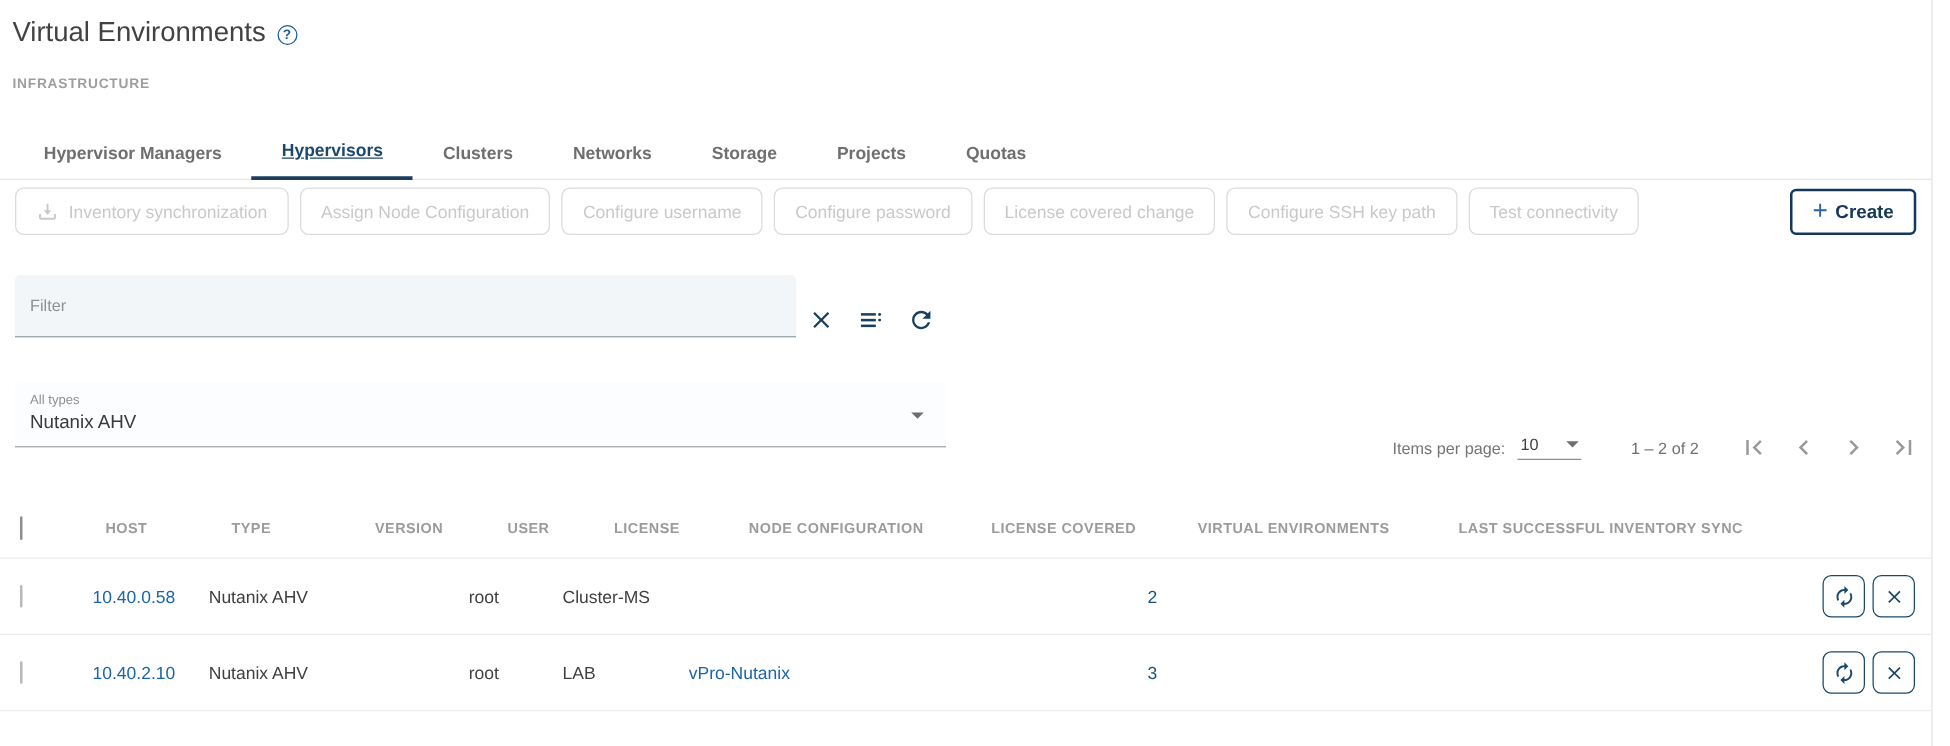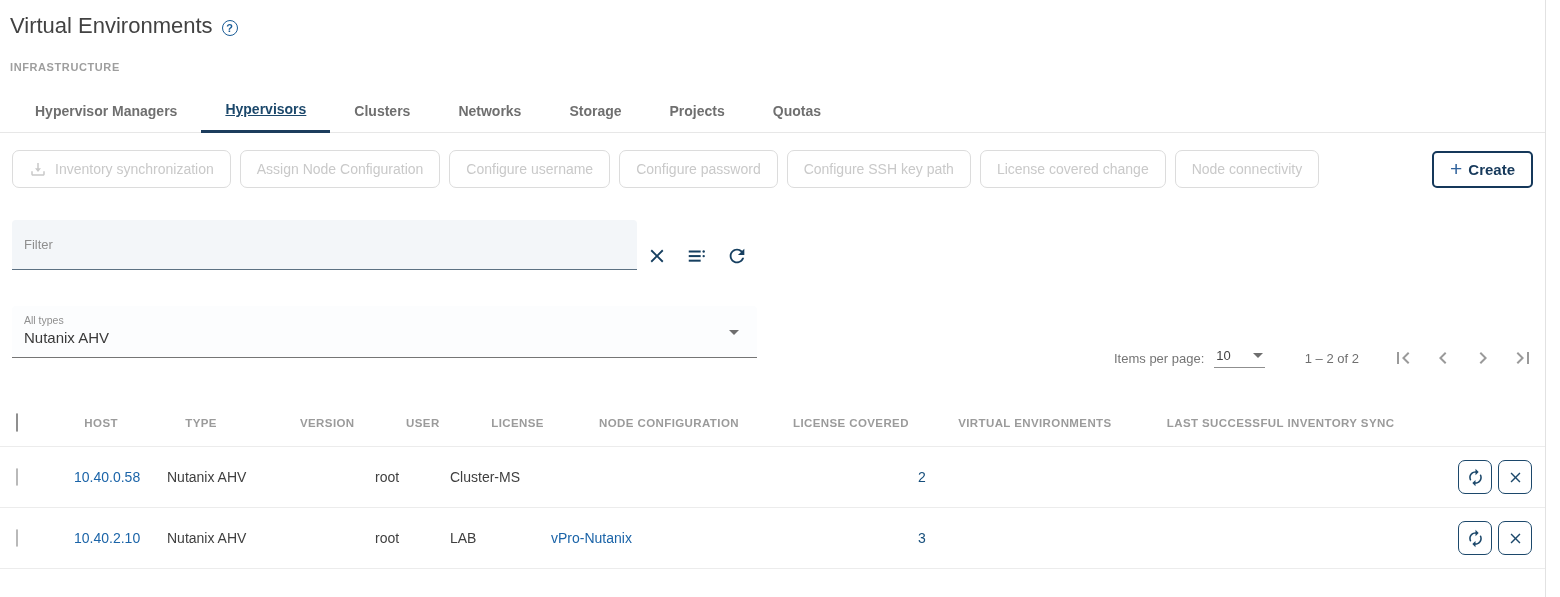--- a/index.html
+++ b/index.html
@@ -8,21 +8,21 @@
   .page { position:relative; width:1560px; height:597px; background:#fff; overflow:hidden; }
 
   
   .page-title-row { position:absolute; left:10px; top:13px; display:flex; align-items:center; gap:9px; }
   .page-title { font-size:22px; color:#424242; }
   .help-icon { width:16px; height:16px; border:1.5px solid #1a5c96; border-radius:50%; color:#1a5c96;
                font-size:11px; font-weight:bold; display:inline-flex; align-items:center; justify-content:center; margin-top:4px;}
   .section-label { position:absolute; left:10px; top:61px; font-size:11px; font-weight:bold; letter-spacing:.6px; color:#9e9e9e; }
 
   
-  .tabbar { position:absolute; left:0; top:88px; width:1545px; height:45px; border-bottom:1px solid #e7e7e7;
+  .tabbar { position:absolute; left:0; top:99px; width:1545px; height:45px; border-bottom:1px solid #e7e7e7;
             display:flex; padding-left:11px; }
   .tab { padding:0 24px; display:flex; align-items:center; font-size:14px; font-weight:bold; color:#6f6f6f;
          height:45px; cursor:pointer; white-space:nowrap; }
   .tab.active { color:#1c486b; border-bottom:3px solid #1c3d5d; }
   .tab.active .tab-label { text-decoration:underline; }
 
   
   .toolbar { position:absolute; left:12px; top:150px; display:flex; gap:9px; }
   .btn-disabled { height:38px; padding:0 16px; border:1px solid #dcdcdc; border-radius:7px; background:#fff;
                   color:#c9c9c9; font-size:14px; display:flex; align-items:center; gap:8px; white-space:nowrap; cursor:default; }
@@ -135,27 +135,27 @@
     <button class="btn-disabled">
         <span>Assign Node Configuration</span>
       </button>
     <button class="btn-disabled">
         <span>Configure username</span>
       </button>
     <button class="btn-disabled">
         <span>Configure password</span>
       </button>
     <button class="btn-disabled">
+        <span>License covered change</span>
+      </button>
+    <button class="btn-disabled">
         <span>Configure SSH key path</span>
       </button>
     <button class="btn-disabled">
-        <span>License covered change</span>
-      </button>
-    <button class="btn-disabled">
-        <span>Node connectivity</span>
+        <span>Test connectivity</span>
       </button>
   </div>
   <button class="create-btn">
     <span class="plus-glyph">+</span>
     <span>Create</span>
   </button>
 
   <div class="filter-field">
     <input class="filter-input" type="text" placeholder="Filter" style="">
   </div>

